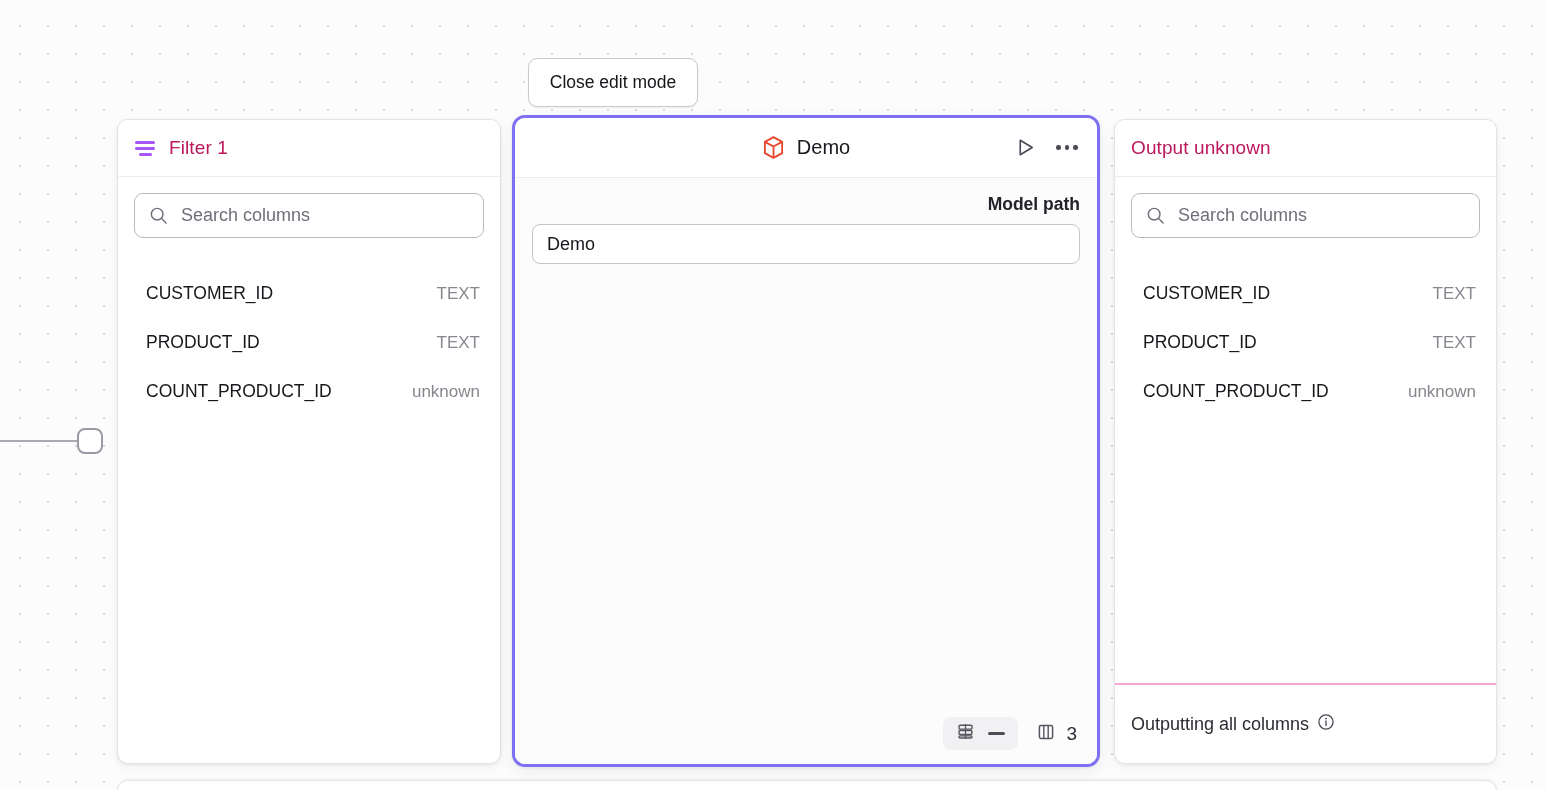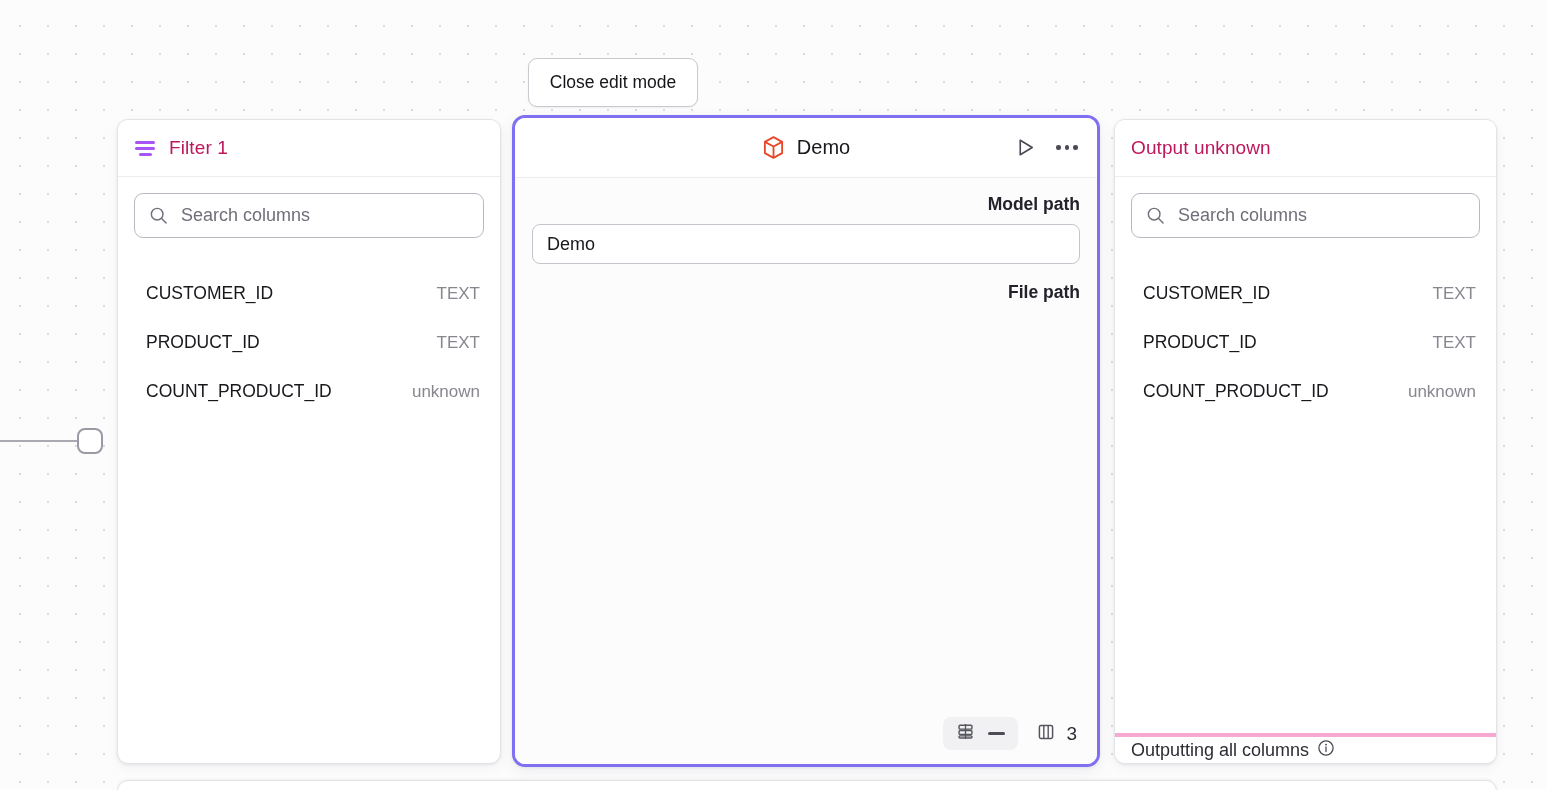--- a/index.html
+++ b/index.html
@@ -203,22 +203,22 @@
     padding: 4px 6px;
     cursor: pointer;
   }
   .cols-count { font-size: 19px; color: #2d2d36; }
 
   
   #output-panel { left: 1114px; top: 119px; width: 383px; height: 645px; }
   #output-panel .panel-body { padding-bottom: 0; }
 
   .output-footer {
-    border-top: 4px solid #f9a8d4;
-    padding: 2px 16px;
+    border-top: 2px solid #f9a8d4;
+    padding: 28px 16px;
     display: flex;
     align-items: center;
     gap: 8px;
     background: #fff;
   }
   .output-footer-text { font-size: 18px; color: #2c2c34; }
 
   
   #edge-line {
     position: absolute;
@@ -316,21 +316,20 @@
               <span></span>
             </span>
         </button>
       </div>
     </div>
 
     <div class="panel-body">
       <div class="field-label">Model path</div>
       <div class="field-input">Demo</div>
 
-      <div class="field-label">File path</div>
 
       <div class="model-spacer"></div>
     </div>
 
     <div class="model-footer">
       <div class="rows-chip">
         <span>
           <svg width="19" height="19" viewBox="0 0 20 20" fill="none">
             <rect x="3.2" y="3.4" width="13.6" height="4.1" rx="1.2" stroke="#55555f" stroke-width="1.5"></rect>
             <rect x="3.2" y="9.0" width="13.6" height="4.1" rx="1.2" stroke="#55555f" stroke-width="1.5"></rect>

